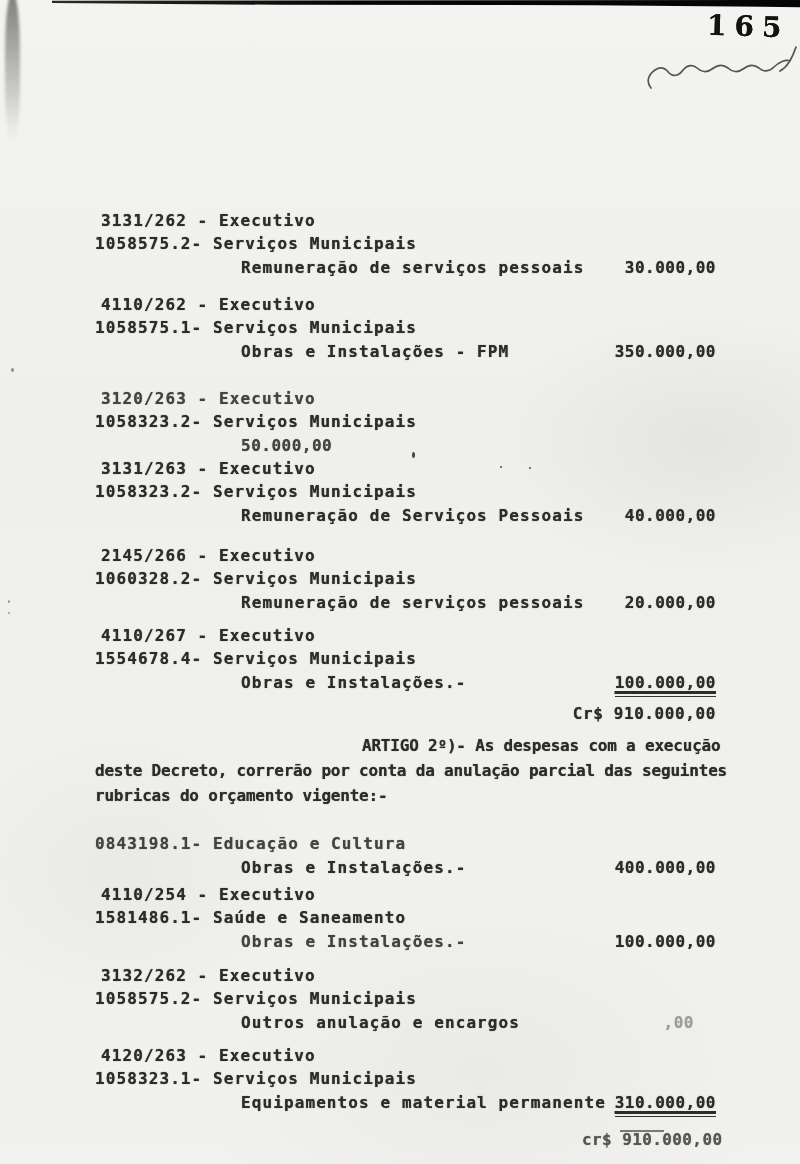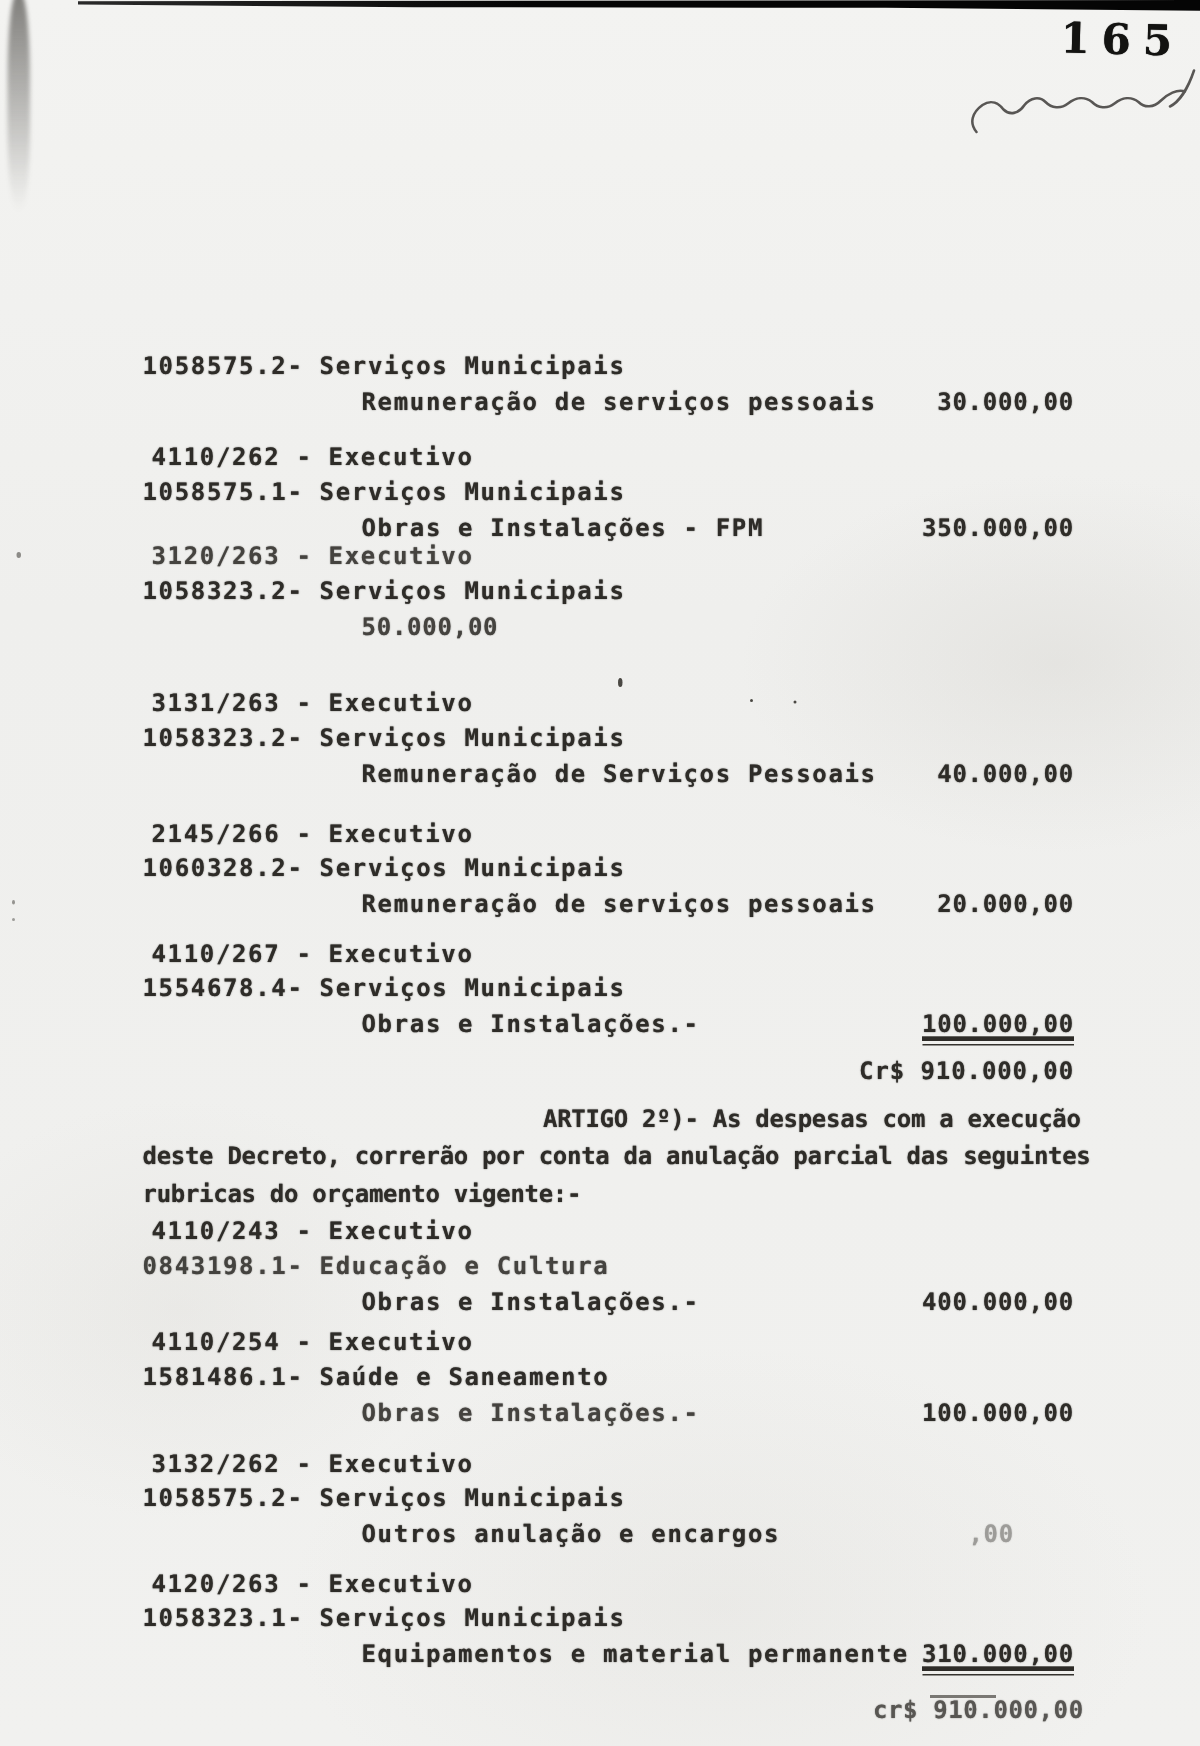--- a/index.html
+++ b/index.html
@@ -59,21 +59,21 @@
     text-shadow:0 0 .9px rgba(46,44,40,.85);
   }
   .amt{letter-spacing:.5px !important;}
   .underlined{
     text-decoration:underline;
     text-decoration-thickness:2.5px;
     text-underline-offset:3px;
     border-bottom:1.6px solid #35332e;
     padding-bottom:4px;
   }
-  .ghost{opacity:.42;margin-right:40px;filter:blur(.4px);}
+  .ghost{opacity:.42;margin-right:22px;filter:blur(.4px);}
   .soft{opacity:.88;}
   
   .total-1{top:704px;right:84px;letter-spacing:.6px;}
   .para{letter-spacing:-0.2px;}
   .total-2{top:1130px;left:582px;letter-spacing:.4px;opacity:.78;filter:blur(.2px);}
   .overline-mark{position:absolute;left:620px;top:1130px;width:44px;height:2px;background:#3a3833;opacity:.65;}
 </style>
 </head>
 <body>
 
@@ -87,37 +87,38 @@
   <div class="speck" style="left:11px;top:368px;width:3px;height:4px;opacity:.6"></div>
   <div class="speck" style="left:8px;top:600px;width:2px;height:3px;opacity:.55"></div>
   <div class="speck" style="left:8px;top:612px;width:2px;height:2px;opacity:.5"></div>
 
   <div class="page-number">165</div>
   <svg class="squiggle" width="162" height="58" viewBox="0 0 162 58">
     <path d="M13,52 C8,46 10,39 17,34 C23,30 28,33 31,37 C35,41 41,40 45,34 C49,29 55,28 59,32 C63,36 69,37 74,33 C79,29 85,28 90,32 C94,36 100,37 105,33 C110,29 116,28 121,32 C125,36 131,36 136,31 C140,27 147,23 152,25 M142,35 C148,32 154,23 158,11" fill="none" stroke="#3d3b38" stroke-width="1.7" stroke-linecap="round" opacity=".85"></path>
   </svg>
 
   <div class="entry" style="top:211px">
+    <div class="txt code">3131/262 - Executivo</div>
     <div class="txt account">1058575.2- Serviços Municipais</div>
     <div class="detail">
       <span class="txt-inline">Remuneração de serviços pessoais</span>
       <span class="txt-inline amt">30.000,00</span>
     </div>
   </div>
 
   <div class="entry" style="top:295px">
     <div class="txt code">4110/262 - Executivo</div>
     <div class="txt account">1058575.1- Serviços Municipais</div>
     <div class="detail">
       <span class="txt-inline">Obras e Instalações - FPM</span>
       <span class="txt-inline amt">350.000,00</span>
     </div>
   </div>
 
-  <div class="entry" style="top:361px">
+  <div class="entry" style="top:389px">
     <div class="txt code soft">3120/263 - Executivo</div>
     <div class="txt account">1058323.2- Serviços Municipais</div>
     <div class="detail">
       <span class="txt-inline amt soft">50.000,00</span>
     </div>
   </div>
 
   <div class="entry" style="top:459px">
     <div class="txt code">3131/263 - Executivo</div>
     <div class="txt account">1058323.2- Serviços Municipais</div>
@@ -145,21 +146,20 @@
     </div>
   </div>
 
   <div class="txt total-1">Cr$ 910.000,00</div>
 
   <div class="txt para" style="left:362px;top:736px">ARTIGO 2º)- As despesas com a execução</div>
   <div class="txt para" style="left:95px;top:786px">rubricas do orçamento vigente:-</div>
   <div class="txt para" style="left:95px;top:761px">deste Decreto, correrão por conta da anulação parcial das seguintes</div>
 
   <div class="entry" style="top:811px">
-    <div class="txt code">4110/243 - Executivo</div>
     <div class="txt account soft">0843198.1- Educação e Cultura</div>
     <div class="detail">
       <span class="txt-inline">Obras e Instalações.-</span>
       <span class="txt-inline amt">400.000,00</span>
     </div>
   </div>
 
   <div class="entry" style="top:885px">
     <div class="txt code">4110/254 - Executivo</div>
     <div class="txt account">1581486.1- Saúde e Saneamento</div>

